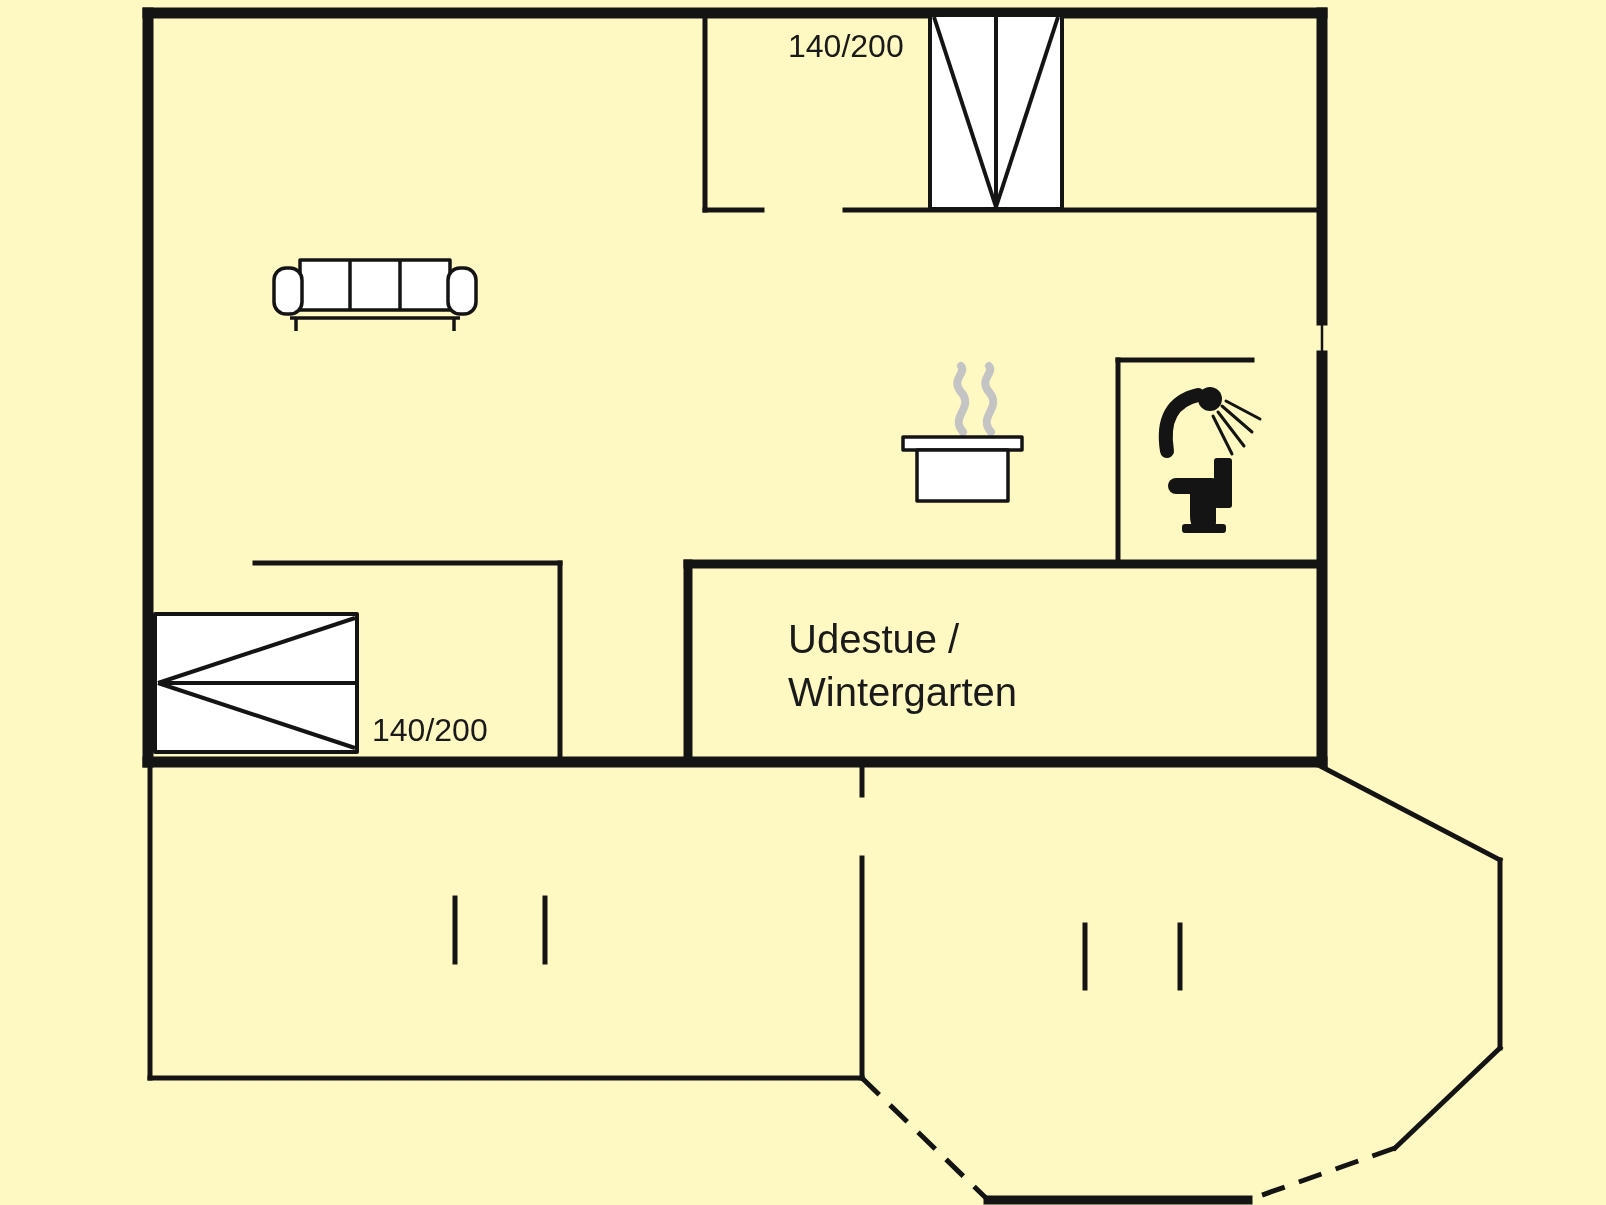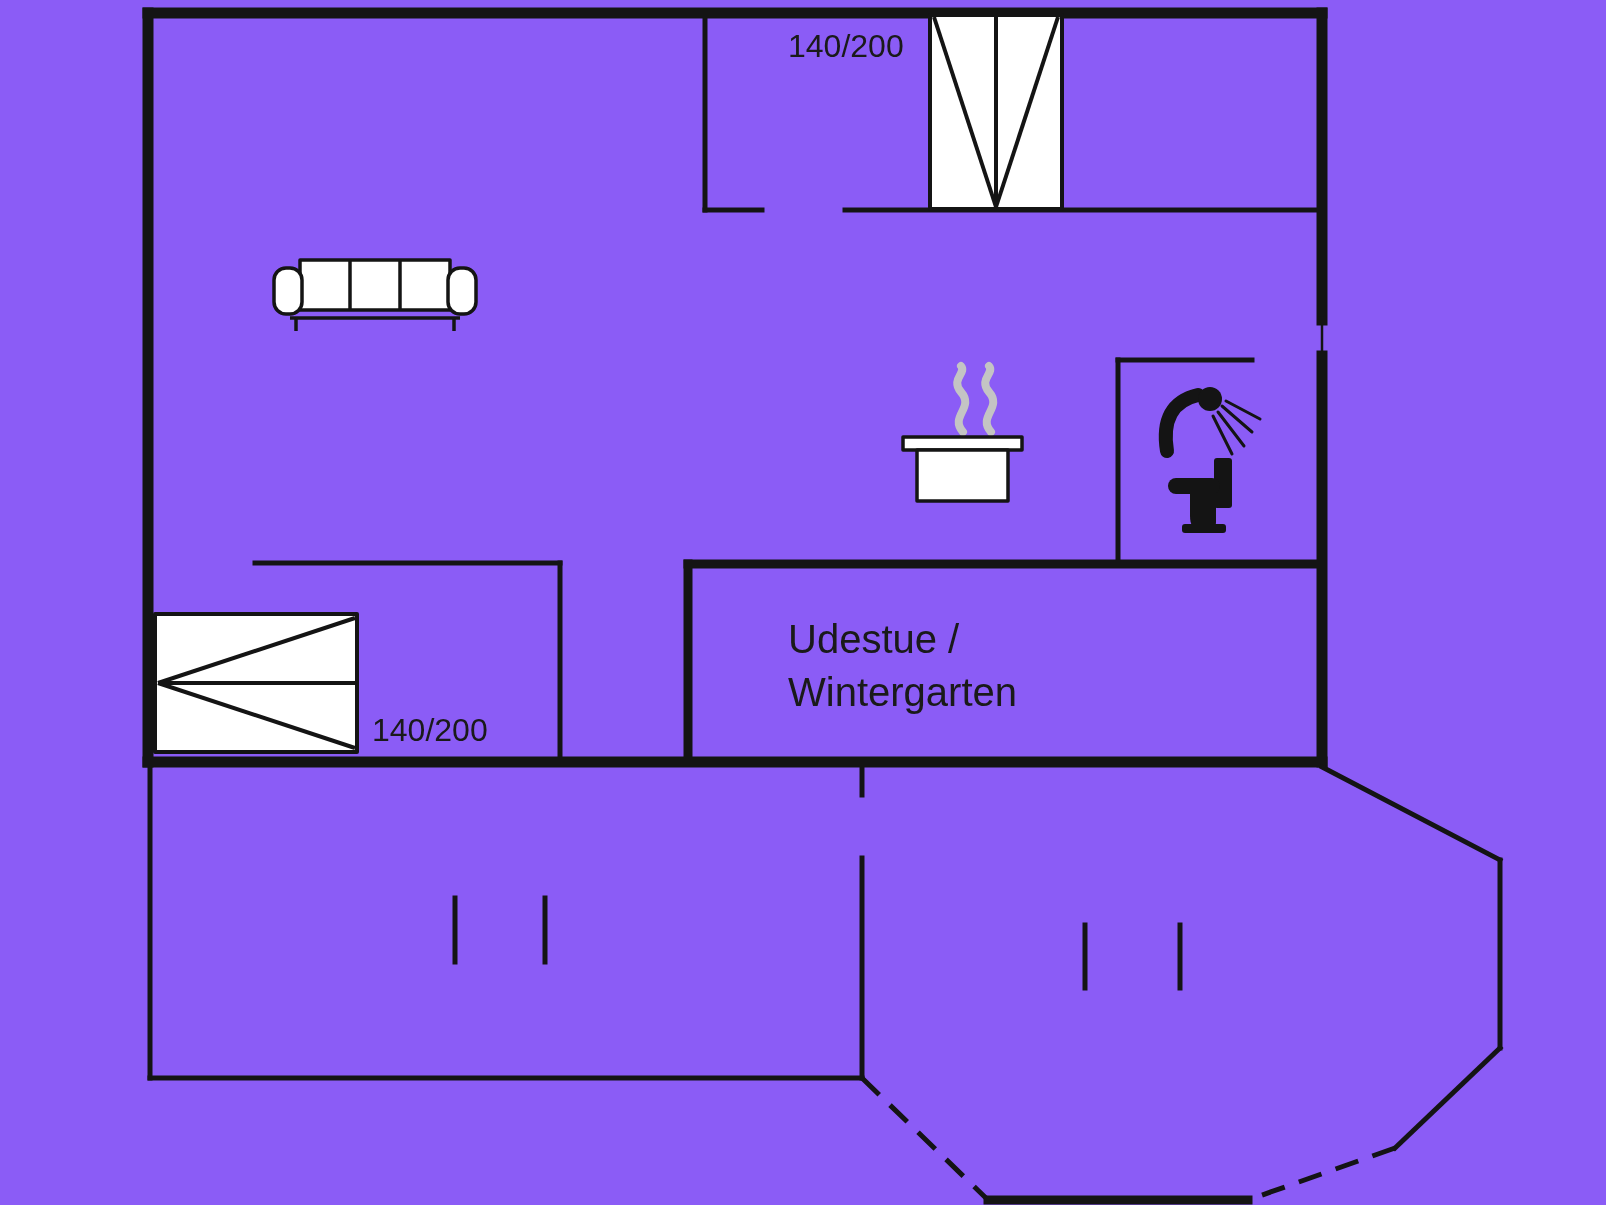--- a/index.html
+++ b/index.html
@@ -1,16 +1,16 @@
 <!DOCTYPE html>
 <html><head>
 <meta charset="utf-8">
 <style>
   html,body{margin:0;padding:0;background:#ffffff;}
-  .stage{position:relative;width:1606px;height:1205px;background:#8b5cf6;overflow:hidden;
+  .stage{position:relative;width:1606px;height:1205px;background:#fef9c3;overflow:hidden;
          font-family:"Liberation Sans",sans-serif;}
   svg{display:block;width:100%;height:100%;}
   .wall{stroke:#141414;stroke-width:11;stroke-linecap:square;fill:none;}
   .wall-med{stroke-width:9;}
   .thin{stroke:#141414;stroke-width:5;stroke-linecap:square;fill:none;}
   .hairline{stroke-width:2.5;}
   .dashed{stroke-dasharray:24 15;stroke-linecap:butt;}
   .furn{stroke:#141414;stroke-width:3.5;fill:#ffffff;stroke-linejoin:round;}
   .bed{stroke-width:4;}
   .steam{stroke:#c4c4c4;stroke-width:8;fill:none;stroke-linecap:round;}

